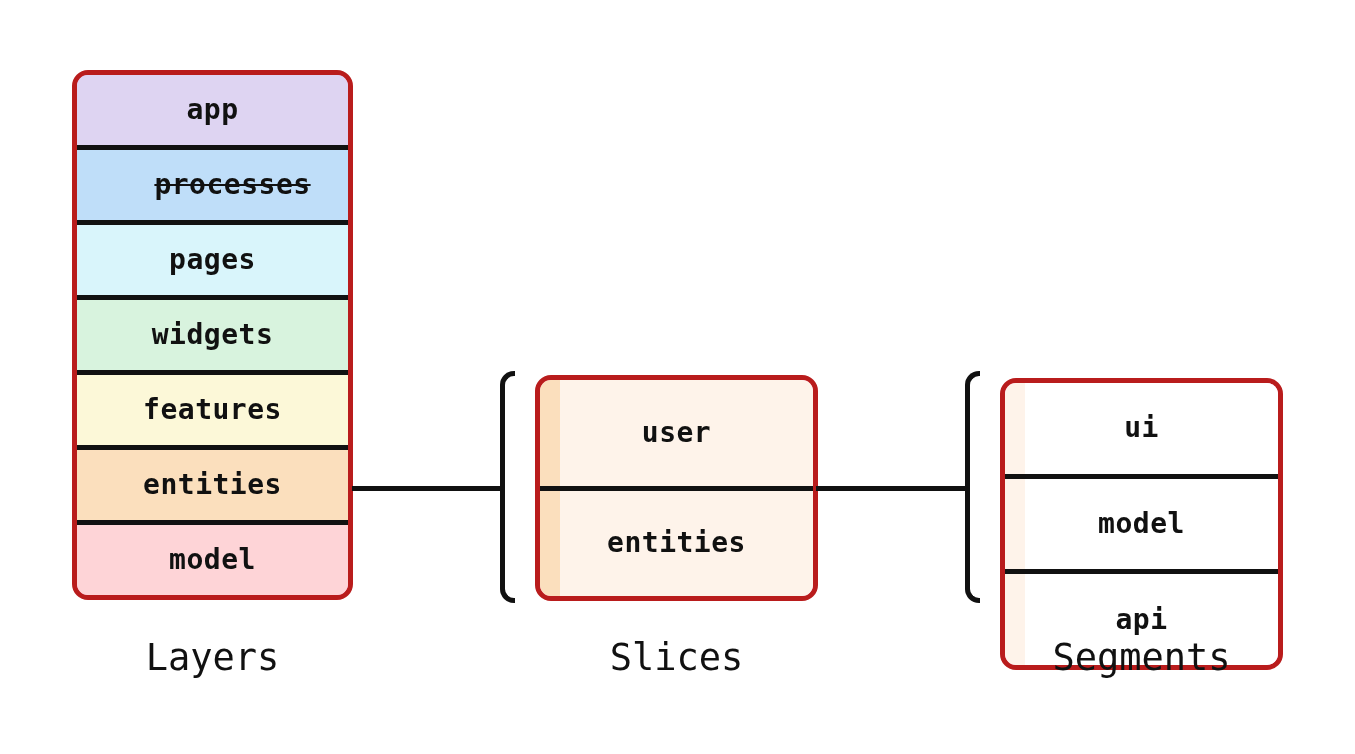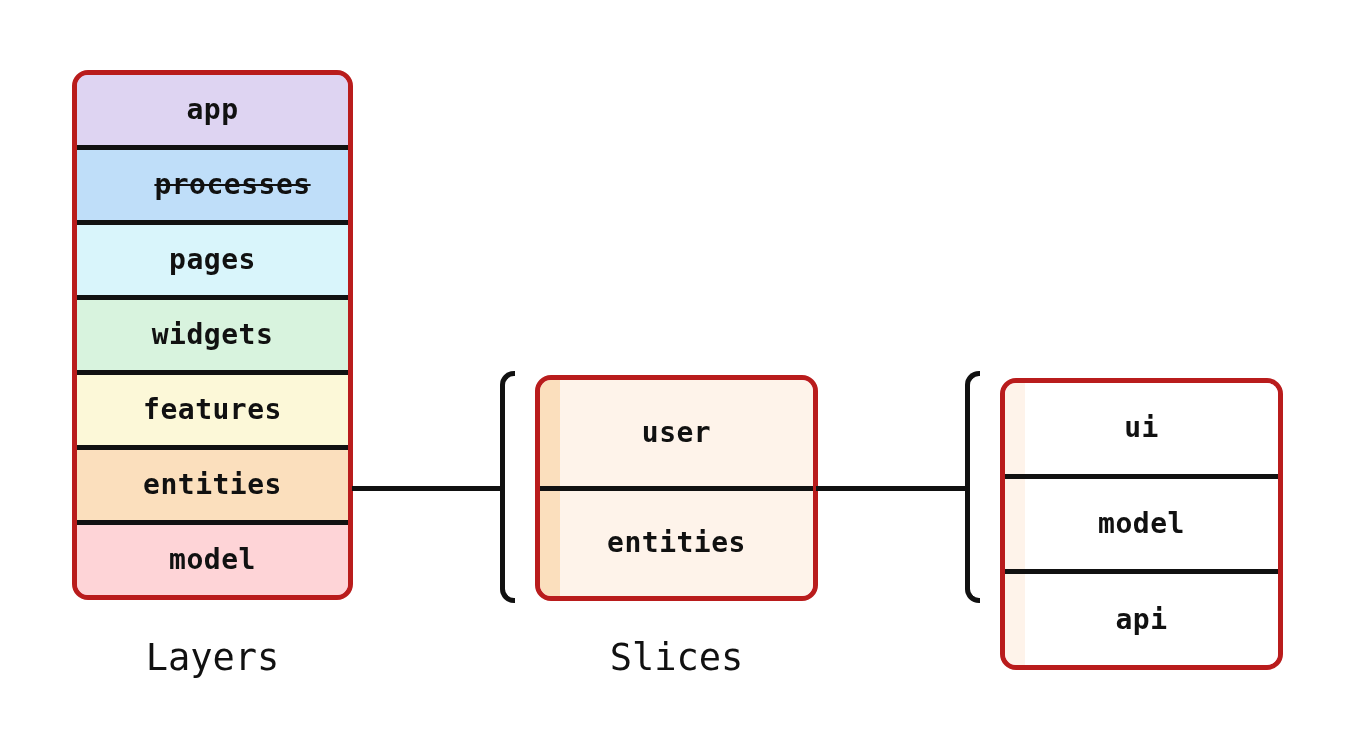--- a/index.html
+++ b/index.html
@@ -131,14 +131,15 @@
     <div class="row" style="background: linear-gradient(to right, rgb(254, 243, 234) 0px, rgb(254, 243, 234) 20px, rgb(255, 255, 255) 20px);">
       <span class="row-label">model</span>
     </div>
     <div class="row" style="background: linear-gradient(to right, rgb(254, 243, 234) 0px, rgb(254, 243, 234) 20px, rgb(255, 255, 255) 20px);">
       <span class="row-label">api</span>
     </div>
   </div>
 
   <div class="caption caption-layers">Layers</div>
   <div class="caption caption-slices">Slices</div>
+  <div class="caption caption-segments">Segments</div>
 
 </div>
 
 </body></html>

